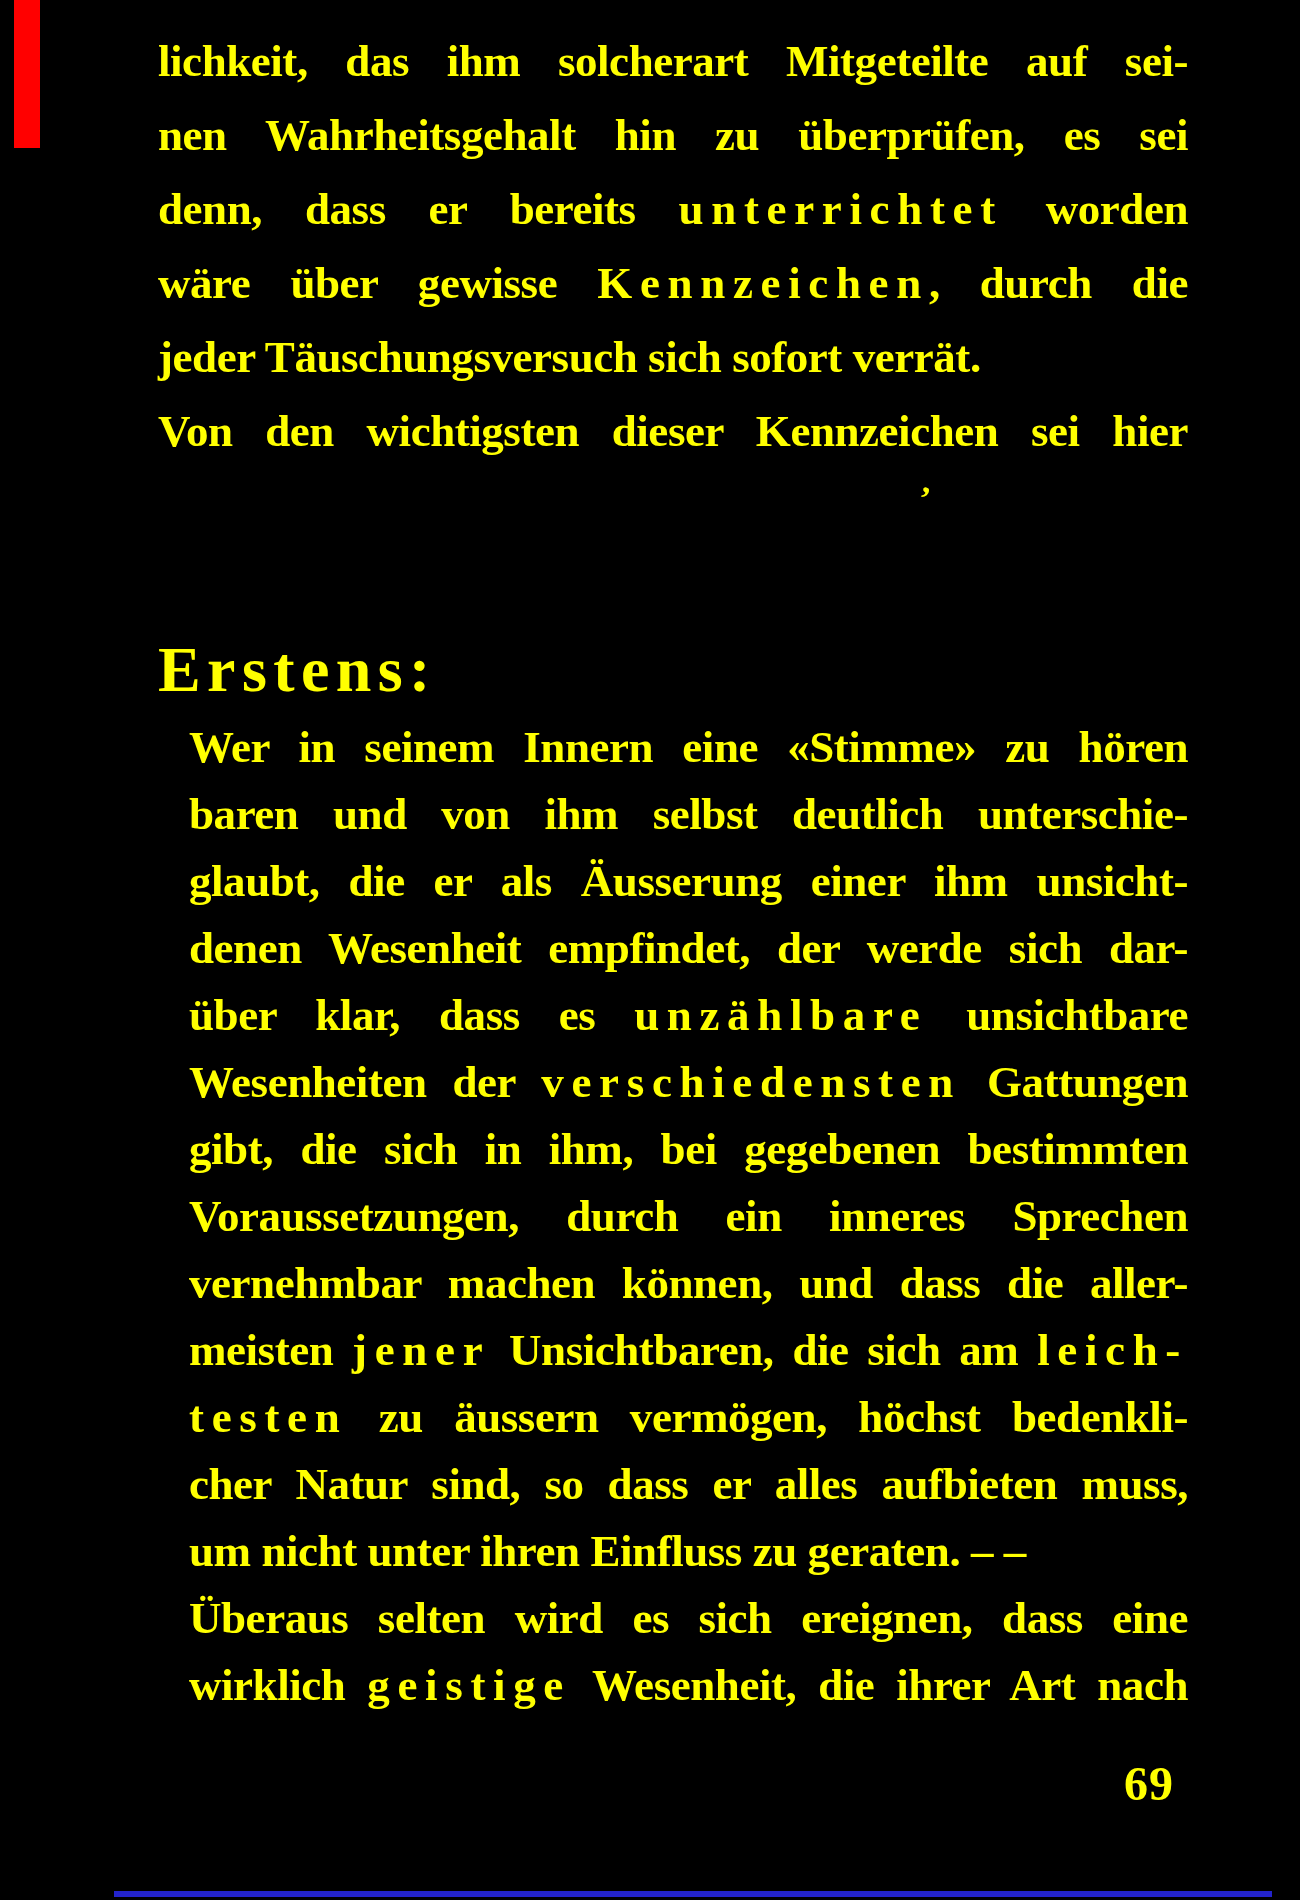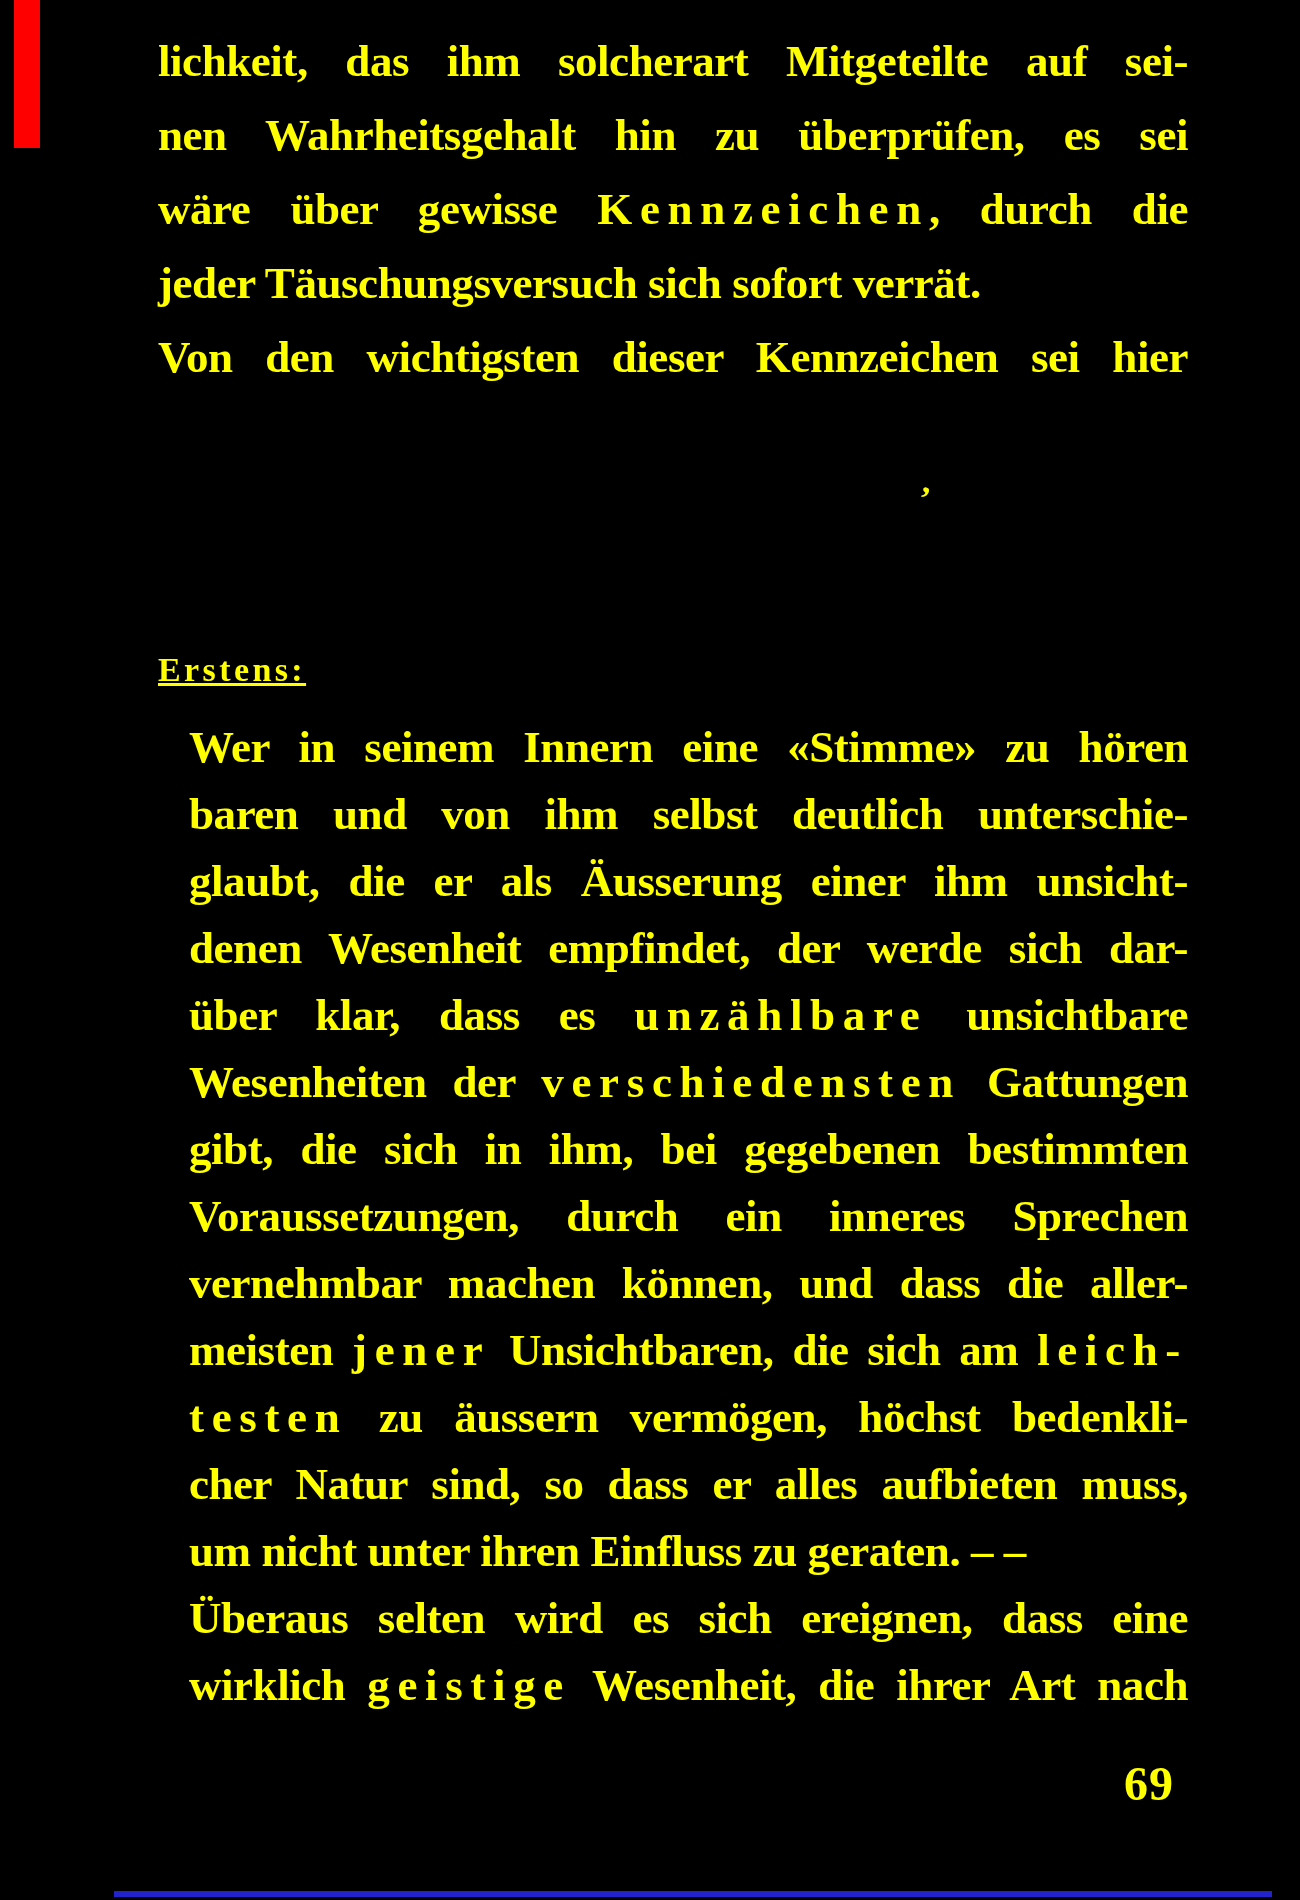--- a/index.html
+++ b/index.html
@@ -18,21 +18,21 @@
     text-align-last:justify;
     white-space:nowrap;
     letter-spacing:-0.01em;
   }
   .tline.noj{text-align:center;text-align-last:left;}
   .p1 .tline{height:74px;line-height:74px;font-size:45px;}
   .p2 .tline{height:67px;line-height:67px;font-size:45px;margin-left:31px;}
   .ls{letter-spacing:0.17em;}
   .heading{
     position:absolute;left:158px;top:640px;
-    font-size:34px;line-height:60px;letter-spacing:0.1em;text-decoration:underline;
+    font-size:64px;line-height:60px;letter-spacing:0.1em;
   }
   .pagenum{
     position:absolute;left:1124px;top:1758px;
     font-size:48px;line-height:52px;letter-spacing:0.02em;text-align:center;
   }
   .stray{
     position:absolute;left:919px;top:482px;
     font-size:34px;line-height:34px;
     transform:rotate(8deg);
   }
@@ -50,20 +50,21 @@
 </head>
 <body>
 
 <div class="page">
 
   <div class="red-stripe"></div>
 
   <div class="para p1" style="top:24px;">
     <div class="tline">lichkeit, das ihm solcherart Mitgeteilte auf sei-</div>
     <div class="tline">nen Wahrheitsgehalt hin zu überprüfen, es sei</div>
+    <div class="tline"><span>denn, dass er bereits </span><span class="ls">unterrichtet</span><span> worden</span></div>
     <div class="tline"><span>wäre über gewisse </span><span class="ls">Kennzeichen</span><span>, durch die</span></div>
     <div class="tline noj">jeder Täuschungsversuch sich sofort verrät.</div>
     <div class="tline">Von den wichtigsten dieser Kennzeichen sei hier</div>
   </div>
 
   <div class="stray">’</div>
 
   <div class="heading">Erstens:</div>
 
   <div class="para p2" style="top:714px;">

